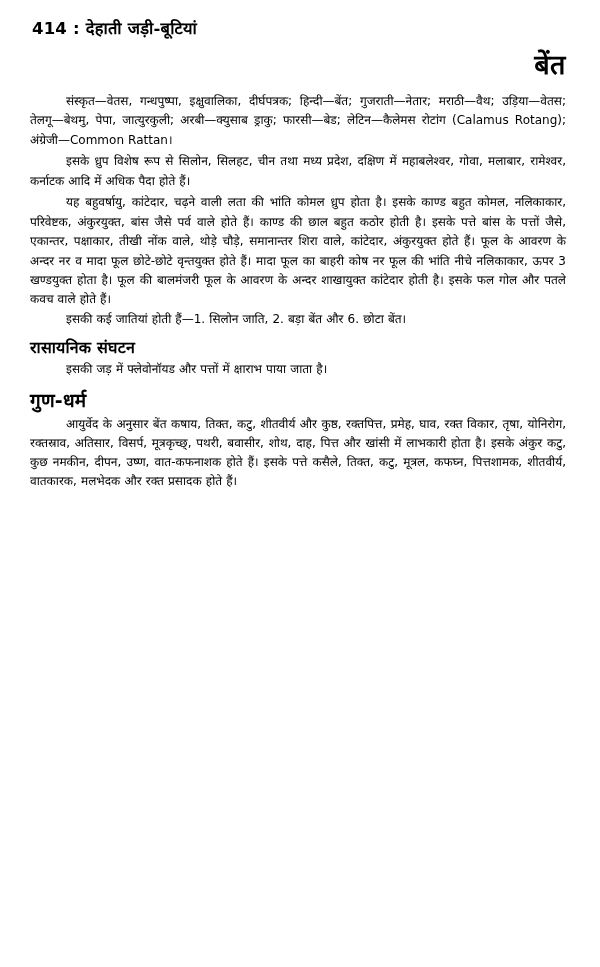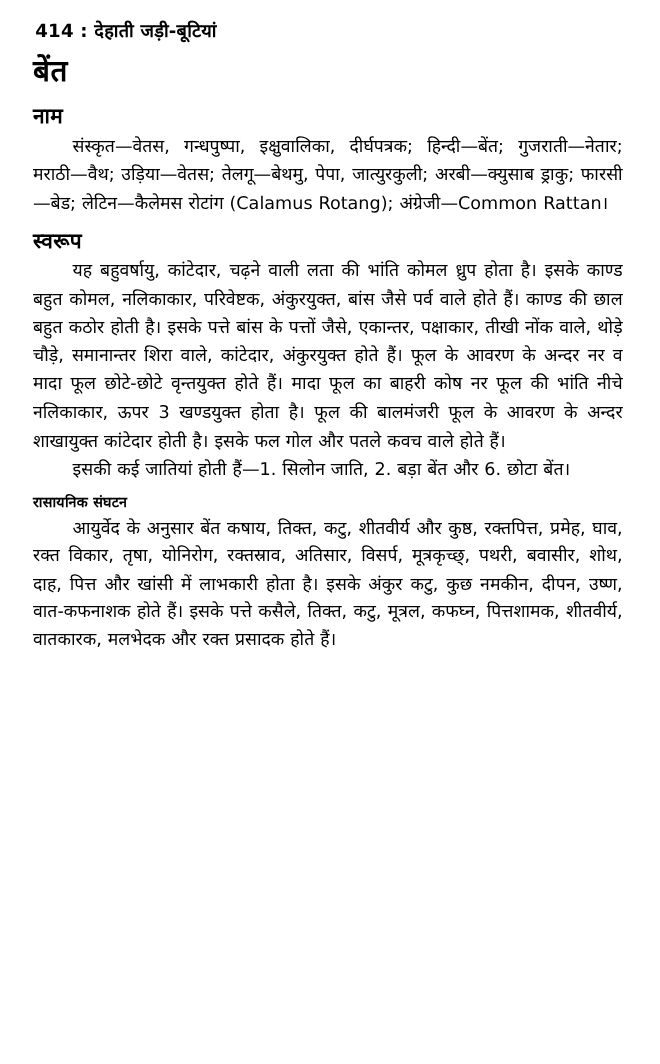--- a/index.html
+++ b/index.html
@@ -23,40 +23,40 @@
   }
   .running-head {
     font-family: "DejaVu Sans", "Liberation Sans", sans-serif;
     font-weight: bold;
     font-size: 16.5px;
     letter-spacing: 0.2px;
     margin: 0 0 6px 2px;
     white-space: nowrap;
   }
   .chapter-title {
-    text-align: left;
+    text-align: right;
     font-family: "DejaVu Sans", "Liberation Sans", sans-serif;
     font-weight: bold;
     font-size: 27px;
     margin: 2px 0 10px 0;
     letter-spacing: 0.5px;
   }
   .section-head {
     font-family: "DejaVu Sans", "Liberation Sans", sans-serif;
     font-weight: bold;
     font-size: 19px;
     margin: 7px 0 2px 0;
     letter-spacing: 0.2px;
   }
   .section-head.small {
-    font-size: 13px;
+    font-size: 16px;
   }
   p.body {
     font-family: "DejaVu Sans", "Liberation Sans", sans-serif;
-    font-size: 16px;
+    font-size: 12px;
     line-height: 1.62;
     margin: 0;
     text-align: justify;
     text-justify: inter-word;
     text-indent: 36px;
     word-spacing: 0.3px;
   }
   p.body.tight {
     line-height: 1.58;
   }
@@ -67,34 +67,35 @@
 </head>
 <body>
 
 <div class="page">
 
   <div class="running-head">414 : देहाती जड़ी-बूटियां</div>
 
   <h1 class="chapter-title">बेंत</h1>
 
   <div class="block">
-    <div class="section-head">नाम</div>
     <p class="body">संस्कृत—वेतस, गन्धपुष्पा, इक्षुवालिका, दीर्घपत्रक; हिन्दी—बेंत; गुजराती—नेतार; मराठी—वैथ; उड़िया—वेतस; तेलगू—बेथमु, पेपा, जात्युरकुली; अरबी—क्युसाब ड्राकु; फारसी—बेड; लेटिन—कैलेमस रोटांग (Calamus Rotang); अंग्रेजी—Common Rattan।</p>
   </div>
 
   <div class="block">
+    <p class="body">इसके ध्रुप विशेष रूप से सिलोन, सिलहट, चीन तथा मध्य प्रदेश, दक्षिण में महाबलेश्वर, गोवा, मलाबार, रामेश्वर, कर्नाटक आदि में अधिक पैदा होते हैं।</p>
   </div>
 
   <div class="block">
-    <div class="section-head">स्वरूप</div>
     <p class="body">यह बहुवर्षायु, कांटेदार, चढ़ने वाली लता की भांति कोमल ध्रुप होता है। इसके काण्ड बहुत कोमल, नलिकाकार, परिवेष्टक, अंकुरयुक्त, बांस जैसे पर्व वाले होते हैं। काण्ड की छाल बहुत कठोर होती है। इसके पत्ते बांस के पत्तों जैसे, एकान्तर, पक्षाकार, तीखी नोंक वाले, थोड़े चौड़े, समानान्तर शिरा वाले, कांटेदार, अंकुरयुक्त होते हैं। फूल के आवरण के अन्दर नर व मादा फूल छोटे-छोटे वृन्तयुक्त होते हैं। मादा फूल का बाहरी कोष नर फूल की भांति नीचे नलिकाकार, ऊपर 3 खण्डयुक्त होता है। फूल की बालमंजरी फूल के आवरण के अन्दर शाखायुक्त कांटेदार होती है। इसके फल गोल और पतले कवच वाले होते हैं।</p>
     <p class="body">इसकी कई जातियां होती हैं—1. सिलोन जाति, 2. बड़ा बेंत और 6. छोटा बेंत।</p>
   </div>
 
   <div class="block">
     <div class="section-head small">रासायनिक संघटन</div>
+    <p class="body">इसकी जड़ में फ्लेवोनॉयड और पत्तों में क्षाराभ पाया जाता है।</p>
   </div>
 
   <div class="block">
+    <div class="section-head">गुण-धर्म</div>
     <p class="body tight">आयुर्वेद के अनुसार बेंत कषाय, तिक्त, कटु, शीतवीर्य और कुष्ठ, रक्तपित्त, प्रमेह, घाव, रक्त विकार, तृषा, योनिरोग, रक्तस्राव, अतिसार, विसर्प, मूत्रकृच्छ्, पथरी, बवासीर, शोथ, दाह, पित्त और खांसी में लाभकारी होता है। इसके अंकुर कटु, कुछ नमकीन, दीपन, उष्ण, वात-कफनाशक होते हैं। इसके पत्ते कसैले, तिक्त, कटु, मूत्रल, कफघ्न, पित्तशामक, शीतवीर्य, वातकारक, मलभेदक और रक्त प्रसादक होते हैं।</p>
   </div>
 
 </div>
 
 </body></html>

